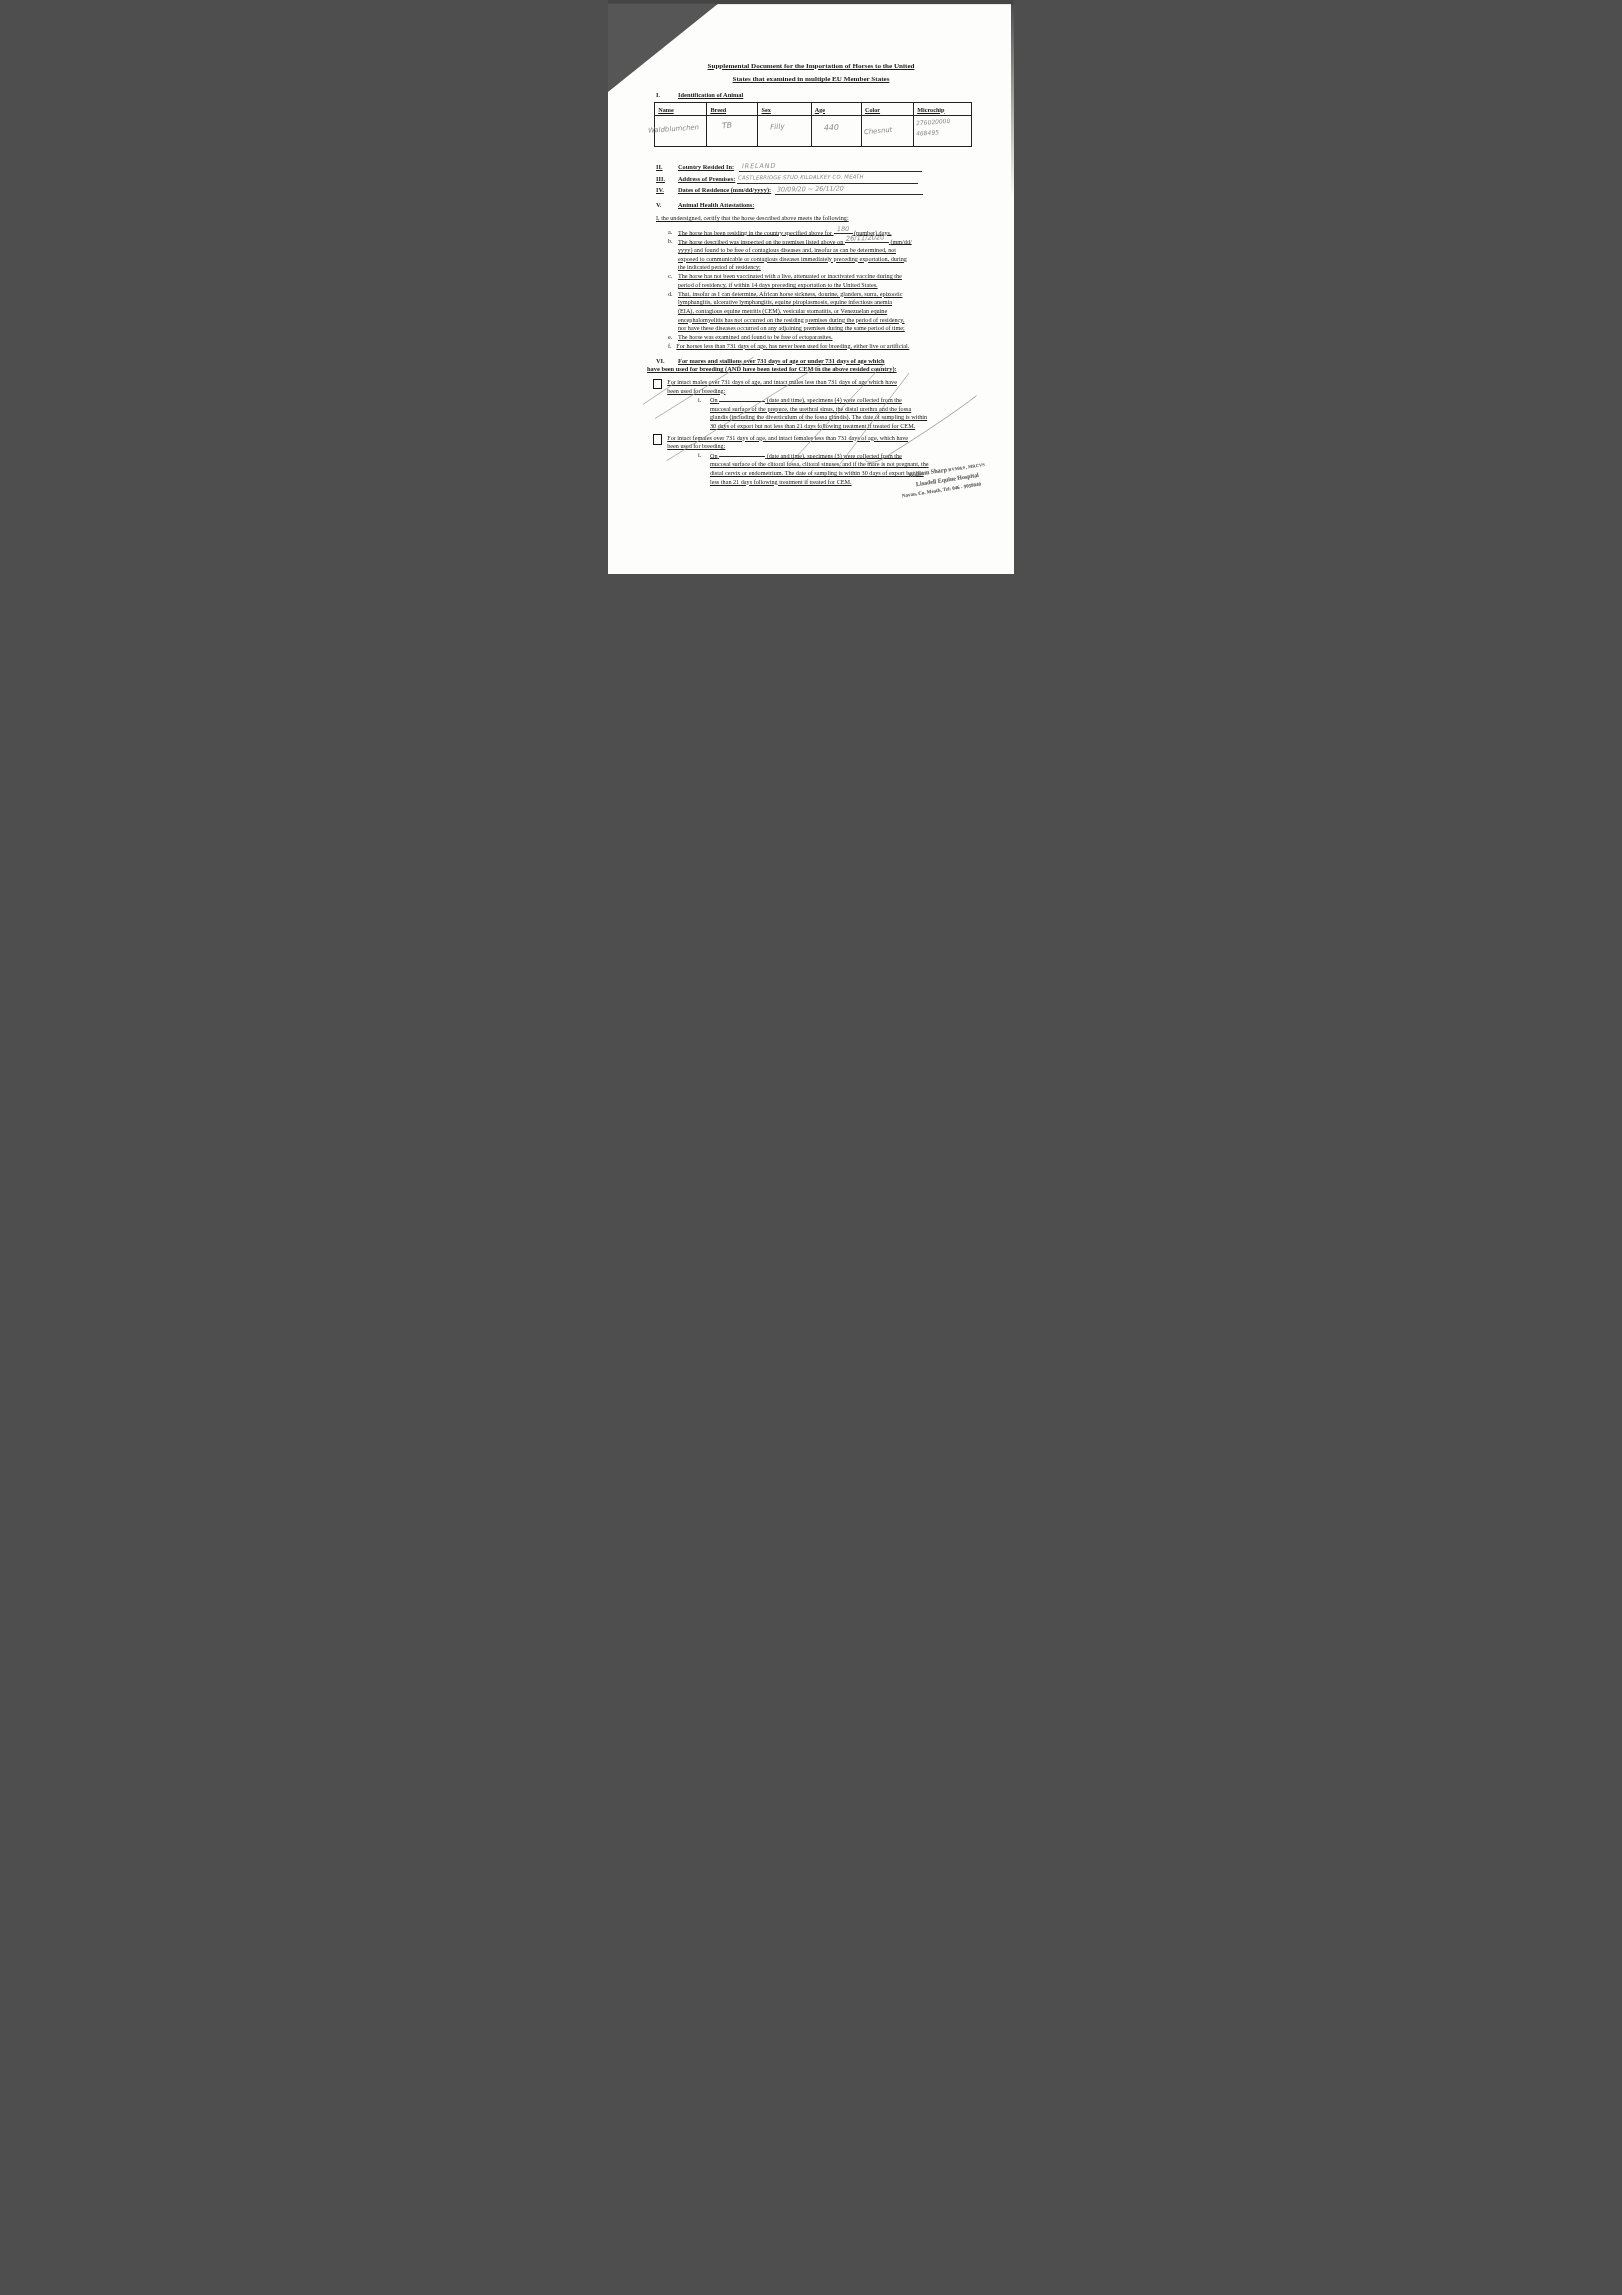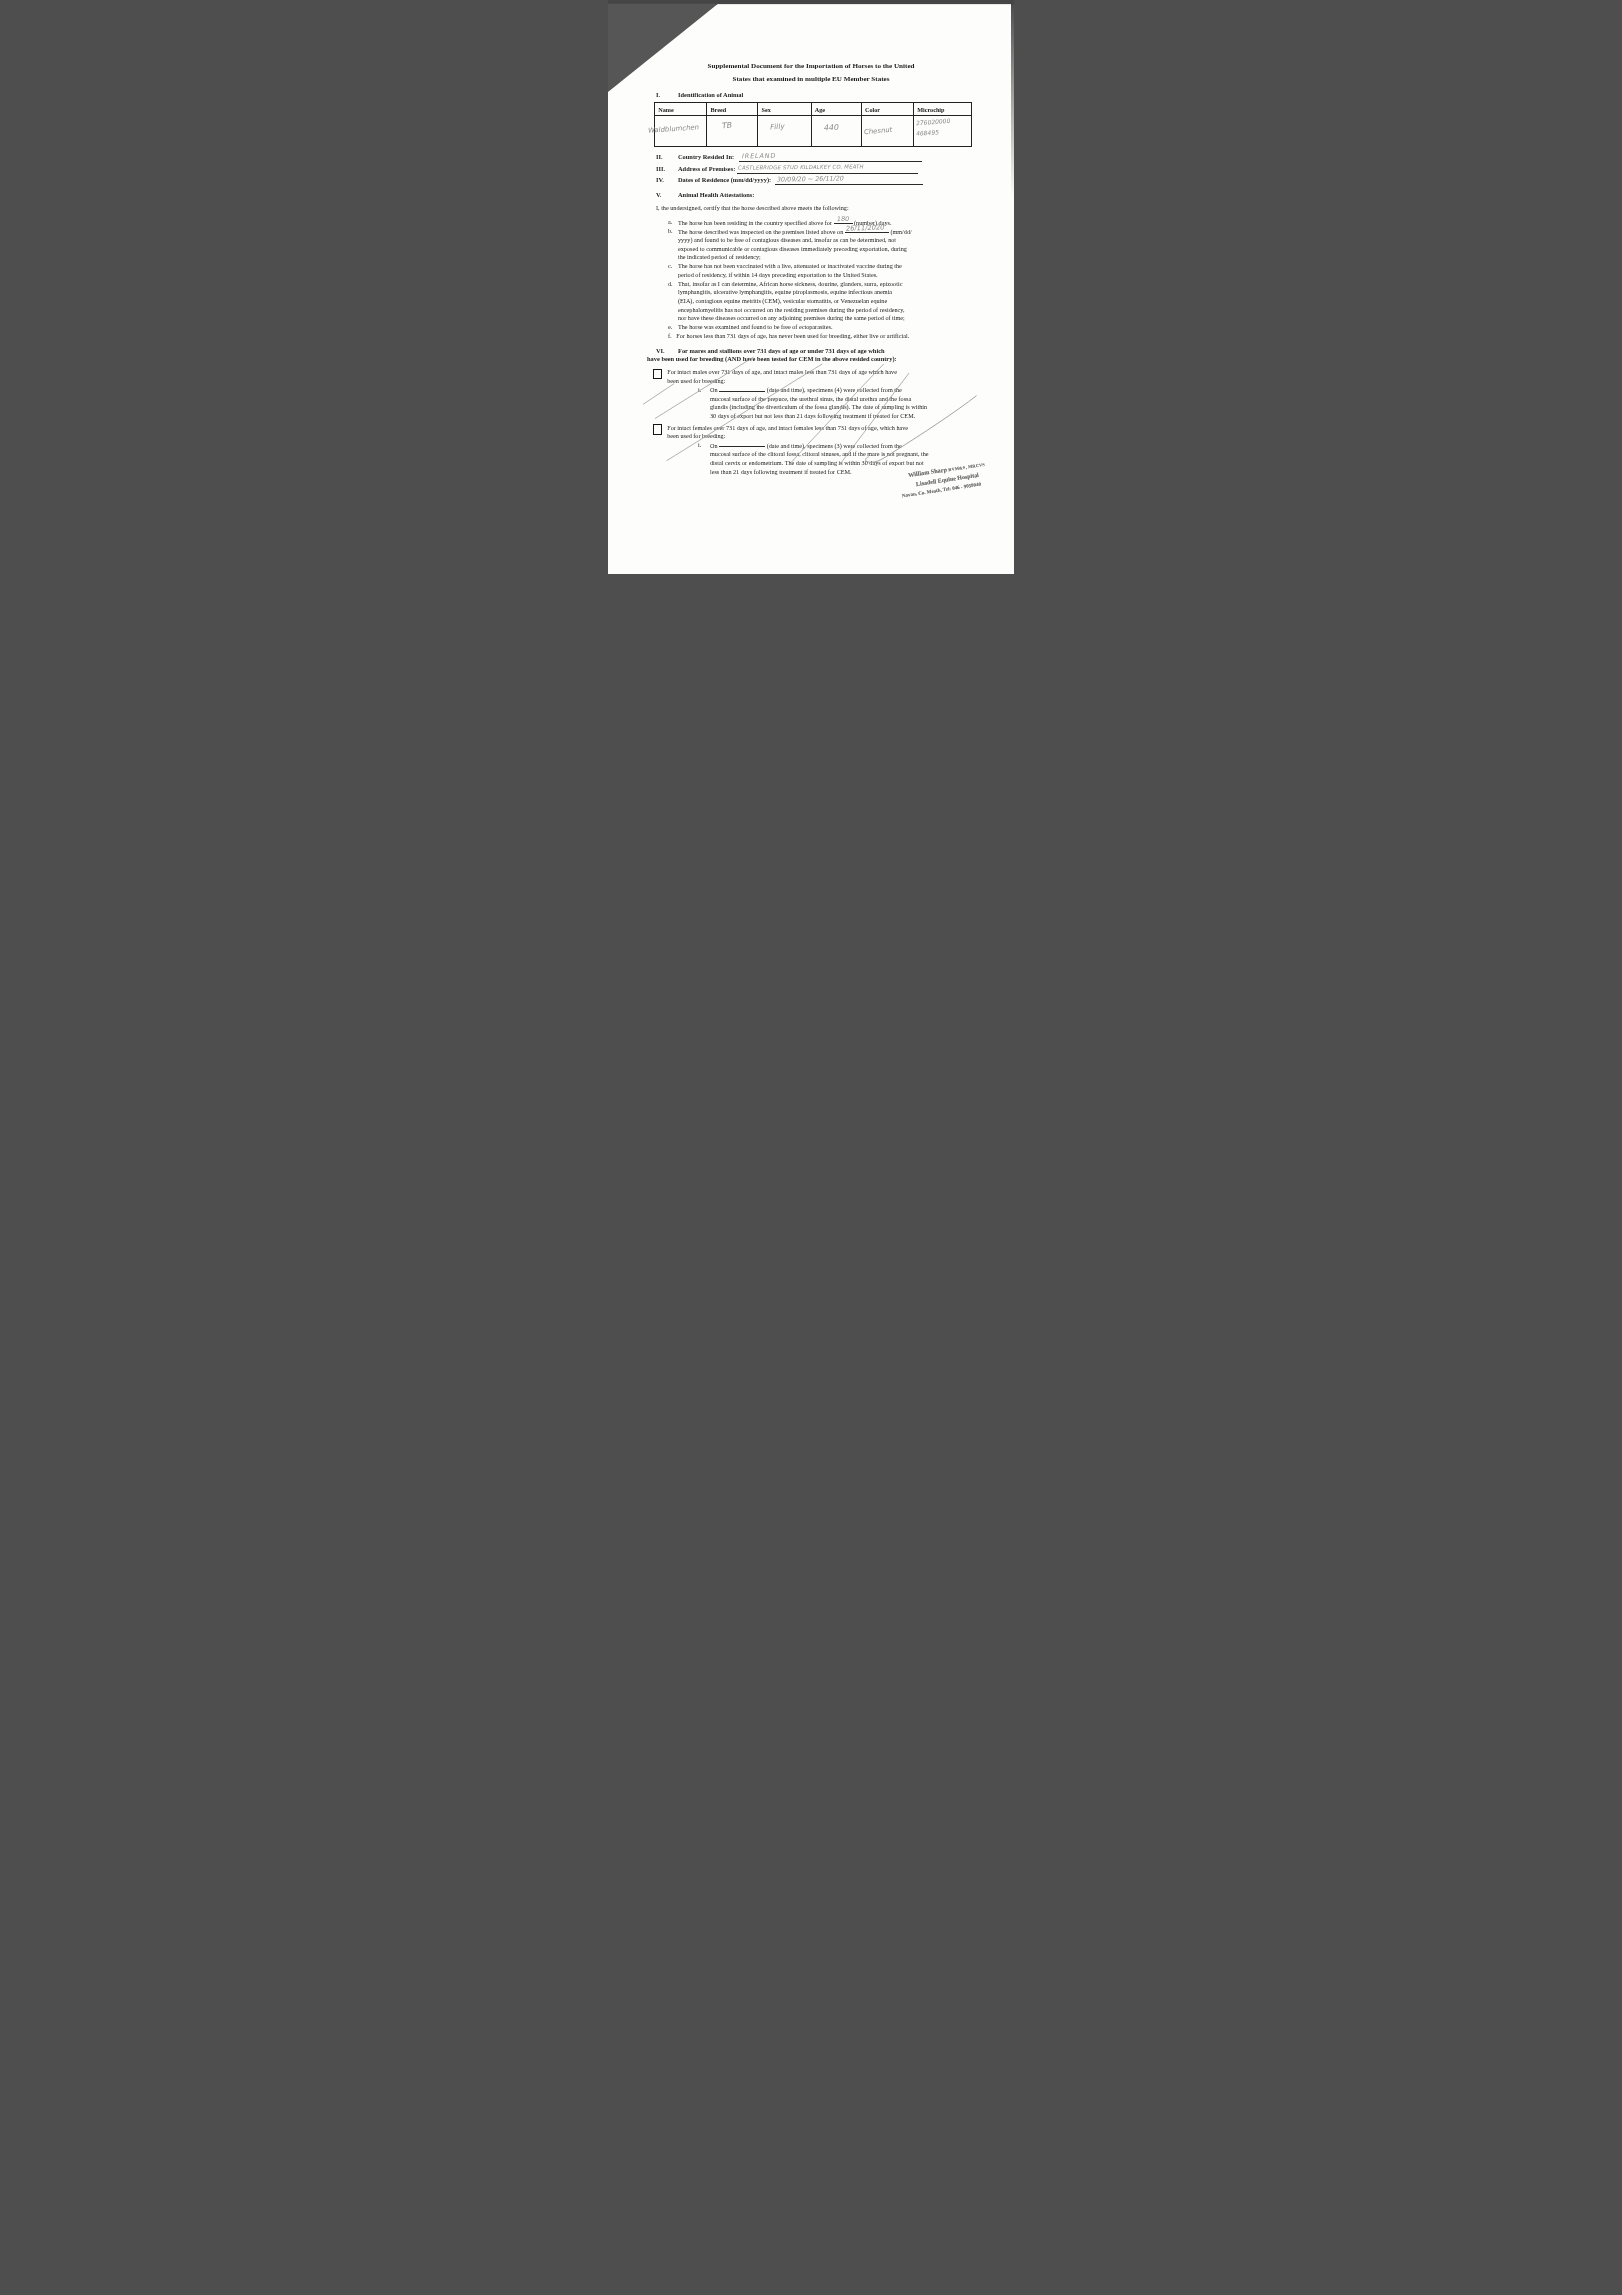--- a/index.html
+++ b/index.html
@@ -1,17 +1,17 @@
 <!DOCTYPE html>
 <html style="font-size:7.3px"><head>
 <meta charset="utf-8">
 <style>
   html,body{margin:0;padding:0;background:#4e4e4e;}
   .scan{position:relative;width:406px;height:574px;margin:0 auto;background:#fdfdfb;overflow:hidden;
-        font-family:"Liberation Serif", serif;color:#1c1c1c;}
+        font-family:"Liberation Serif", serif;color:#1c1c1c;text-decoration:underline;}
   
   .top-band{position:absolute;left:0;top:0;width:406px;height:4.6px;background:#454545;}
   .page-edge-line{position:absolute;left:109px;top:4.1px;width:294px;height:0.9px;background:#e8e8e4;}
   .corner-shadow{position:absolute;left:0;top:0;width:110px;height:92px;
         clip-path:polygon(0 4%,100% 4%,0 100%);background:#565656;}
   .right-strip{position:absolute;right:0;top:4.6px;width:2.8px;height:193px;
         background:linear-gradient(#4e4e4e,rgba(78,78,78,0));}
   
   .title{padding-top:60px;text-align:center;font-weight:bold;font-size:7.1px;line-height:13.3px;}
   .sec-head{margin-top:4.1px;margin-left:48px;font-weight:bold;font-size:6.4px;line-height:8.7px;}
@@ -93,21 +93,21 @@
         <span class="hw hw-abs" style="left:1.8px;top:11px;font-size:6.9px;transform:rotate(-5deg)">Chesnut</span>
       </td>
       <td>
         <span class="hw hw-abs" style="left:1.8px;top:1.8px;font-size:6px;transform:rotate(-4deg)">276020000</span>
         <span class="hw hw-abs" style="left:1.8px;top:13px;font-size:6px;transform:rotate(-3deg)">468495</span>
       </td>
     </tr>
   </tbody>
     </table>
 
-  <div class="frow" style="margin-top:6px">
+  <div class="frow" style="margin-top:16px">
     <span class="numeral">II.</span>
     <span class="lbl">Country Resided In:</span>
     <span class="blank" style="width:183px;margin-left:4.6px">
       <span class="hw hw-abs" style="left:3.7px;bottom:0.5px;font-size:6.4px;letter-spacing:0.9px;transform:rotate(-1deg)">IRELAND</span>
     </span>
   </div>
 
   <div class="frow">
     <span class="numeral">III.</span>
     <span class="lbl">Address of Premises:</span>

